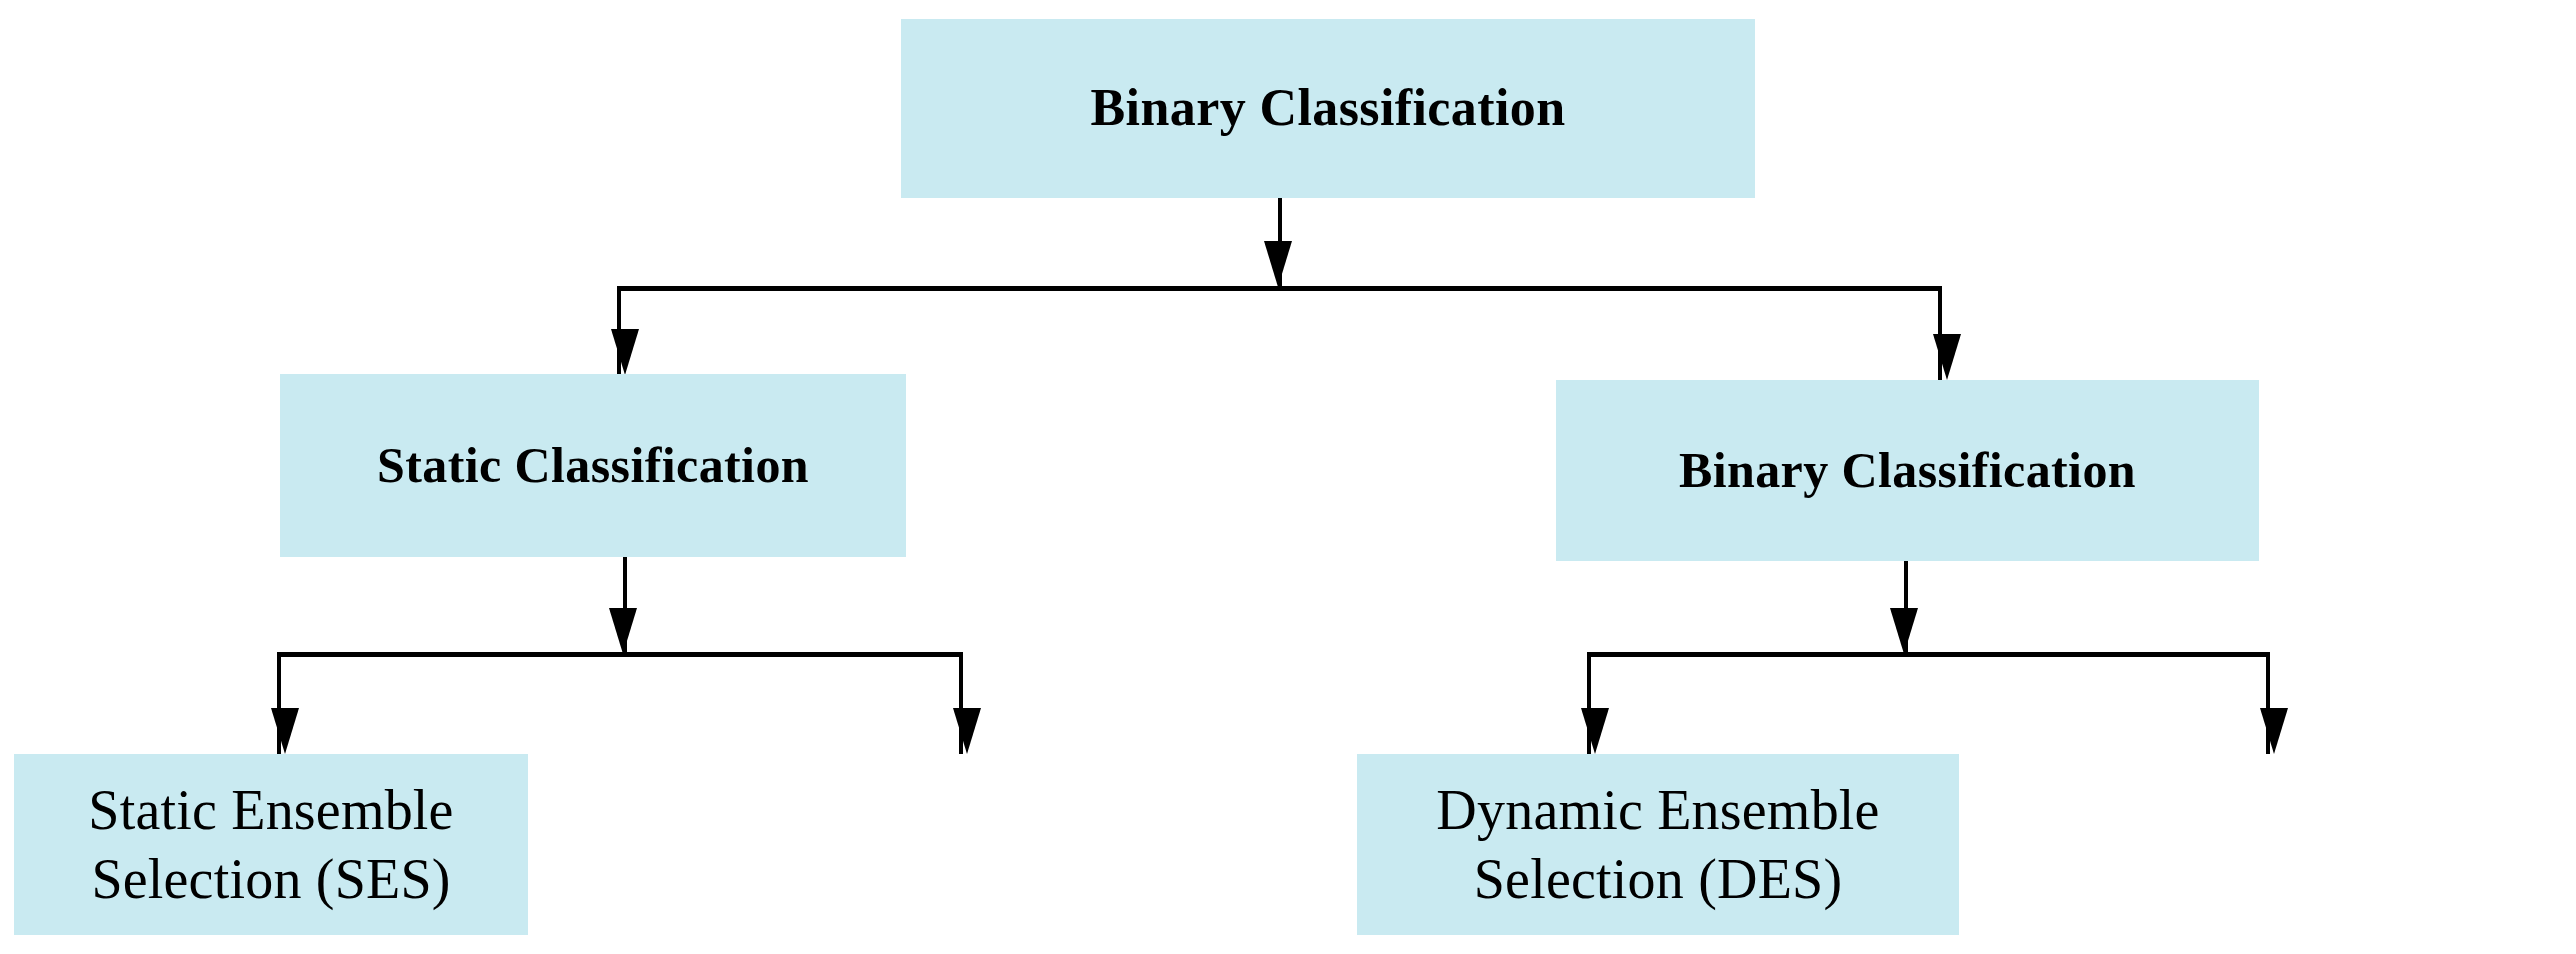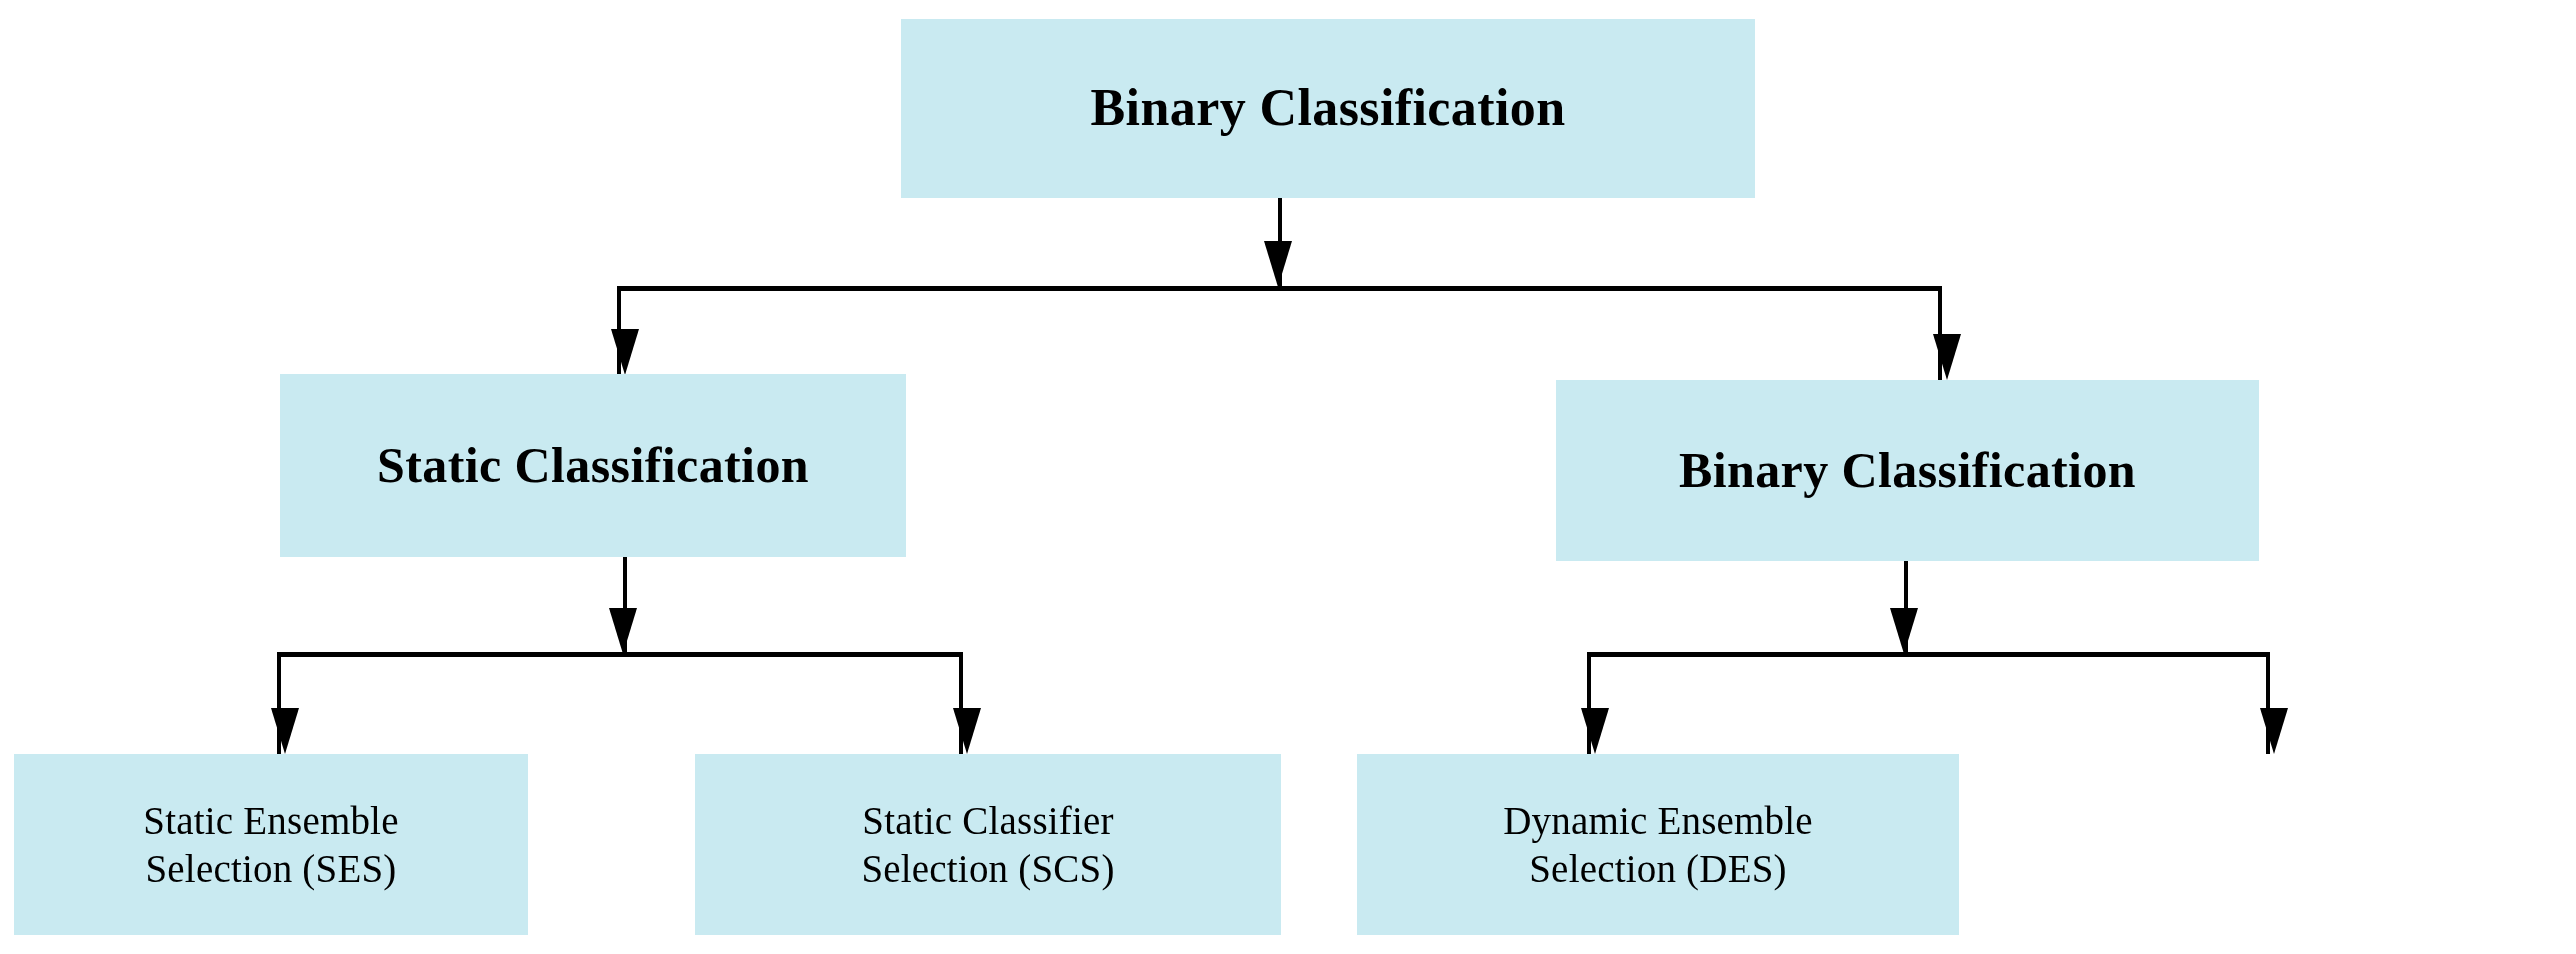--- a/index.html
+++ b/index.html
@@ -32,21 +32,21 @@
     font-size: 52px;
     letter-spacing: 0.4px;
   }
   .node.level-2 {
     font-weight: bold;
     font-size: 50px;
     letter-spacing: 0.4px;
   }
   .node.level-3 {
     font-weight: normal;
-    font-size: 39px;
+    font-size: 56px;
     letter-spacing: 0.2px;
   }
   .node .label {
     display: block;
     width: 100%;
     white-space: pre-line;
   }
 
   
   .vline {
@@ -121,24 +121,20 @@
 
   <div id="box-dynamic" class="node level-2">
     <span class="label">Binary Classification</span>
   </div>
 
   <div id="box-ses" class="node level-3">
     <span class="label">Static Ensemble
 Selection (SES)</span>
   </div>
 
-  <div id="box-scs" class="node level-3">
-    <span class="label">Static Classifier
-Selection (SCS)</span>
-  </div>
 
   <div id="box-des" class="node level-3">
     <span class="label">Dynamic Ensemble
 Selection (DES)</span>
   </div>
 
 
 </div>
 
 

